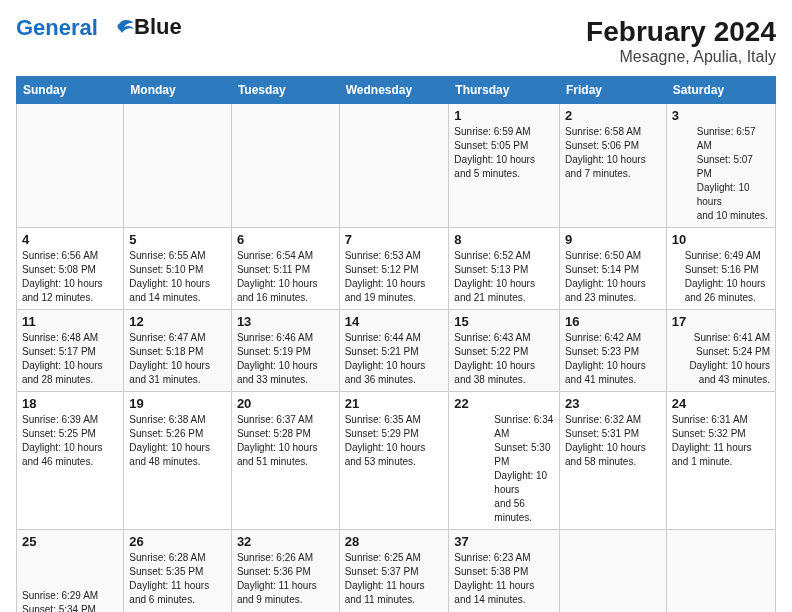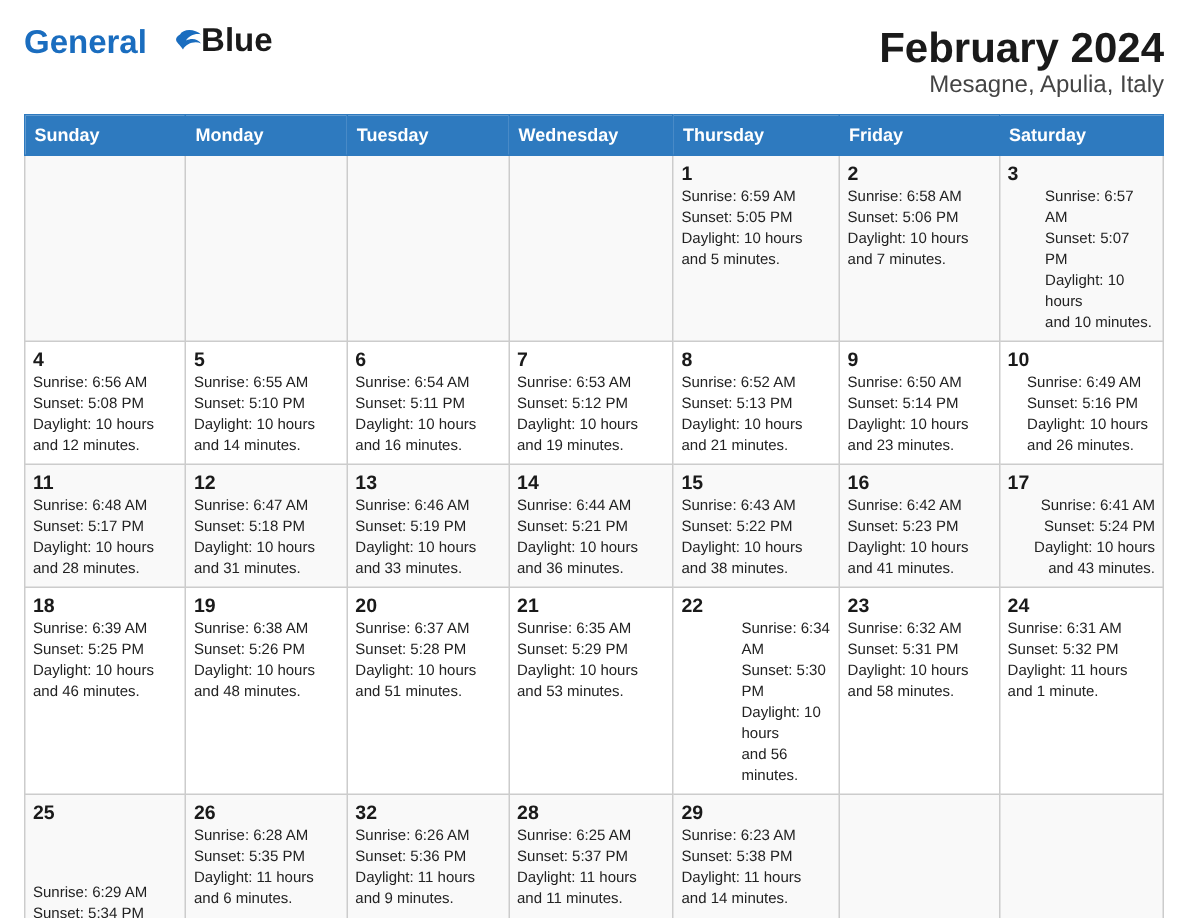--- a/index.html
+++ b/index.html
@@ -314,21 +314,21 @@
 and 9 minutes.</div>
         </td>
         <td>
           <div class="day-number">28</div>
           <div class="day-detail" style="white-space: pre-line;">Sunrise: 6:25 AM
 Sunset: 5:37 PM
 Daylight: 11 hours
 and 11 minutes.</div>
         </td>
         <td>
-          <div class="day-number">29</div>
+          <div class="day-number">37</div>
           <div class="day-detail" style="white-space: pre-line;">Sunrise: 6:23 AM
 Sunset: 5:38 PM
 Daylight: 11 hours
 and 14 minutes.</div>
         </td>
         <td class="empty-cell"></td>
         <td class="empty-cell"></td>
       </tr>
     </tbody>
 </table>

